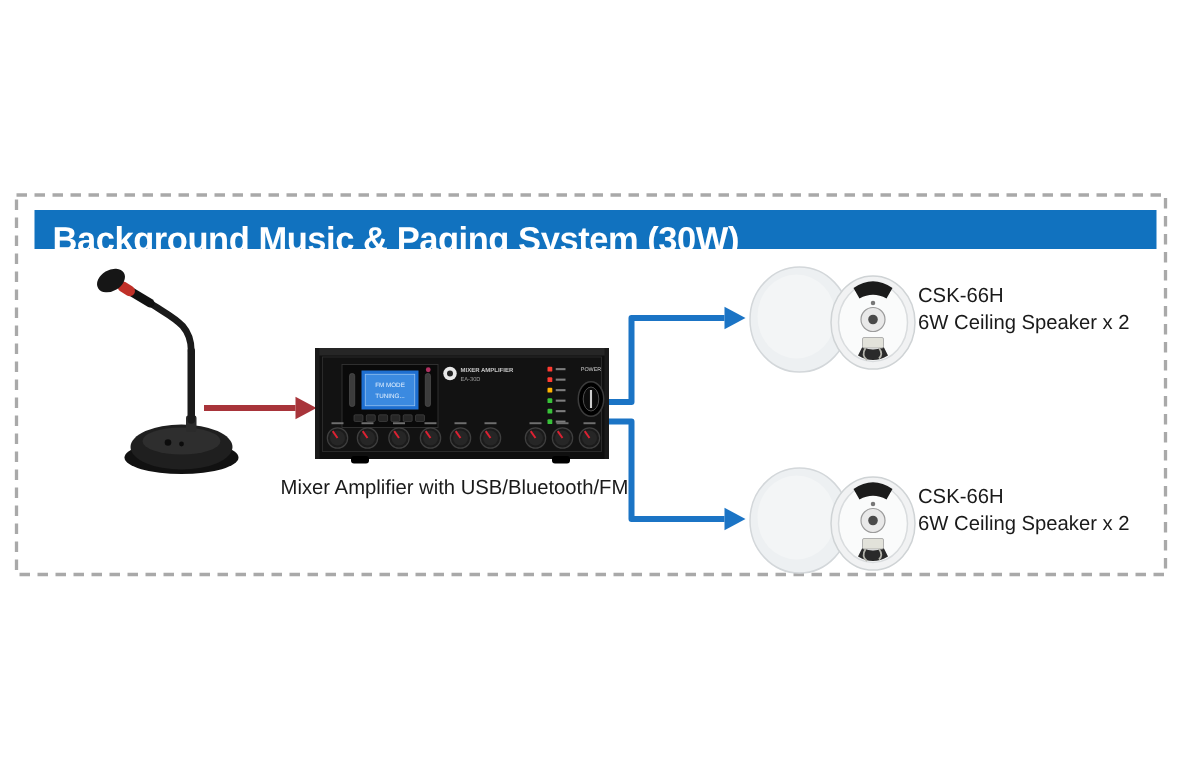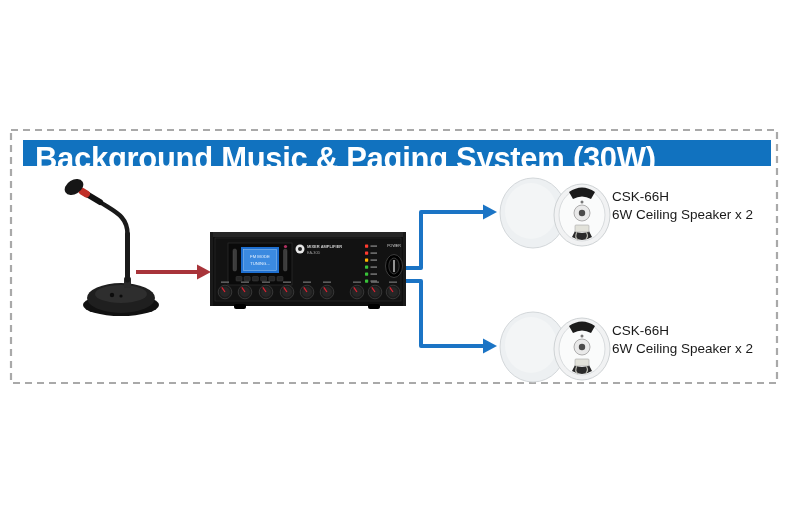--- a/index.html
+++ b/index.html
@@ -6,21 +6,21 @@
   #stage{
     position:relative;width:790px;height:511px;background:#ffffff;overflow:hidden;
     font-family:"Liberation Sans",sans-serif;color:var(--text-dark,#1a1a1a);
   }
   .abs{position:absolute;}
   #border-svg{left:0;top:0;}
   #title-banner{
     left:23px;top:140px;width:736px;height:26px;
     background:var(--title-bg,#1172bf);
     color:var(--title-text,#fff);
-    font-weight:bold;font-size:31px;line-height:38px;
+    font-weight:bold;font-size:23px;line-height:38px;
     padding-left:12px;letter-spacing:-0.3px;white-space:nowrap;
   }
   .caption{font-size:13.5px;line-height:18px;}
   #amp-caption{left:163px;top:316px;width:280px;text-align:center;}
   #amp-caption .hl{color:var(--highlight-red,#e8322a);}
   .spk-label{white-space:nowrap;}
   #spk-label-top{left:612px;top:188px;}
   #spk-label-bottom{left:612px;top:322px;}
   svg{display:block;}
 </style>
@@ -216,20 +216,21 @@
       <path d="M74,62 Q84,68 94,62 L91,56 Q84,60 77,56 Z" fill="#2a2a2a"></path>
       <circle cx="84" cy="38" r="8" fill="#e9e9e9" stroke="#9c9c9c" stroke-width="0.8"></circle>
       <circle cx="84" cy="38" r="3.2" fill="#4a4a4a"></circle>
       <circle cx="84" cy="27" r="1.5" fill="#777"></circle>
       <rect x="77" y="50" width="14" height="7" rx="1" fill="#e2e2da" stroke="#a9a9a9" stroke-width="0.6"></rect>
       <path d="M79,57 q-3,5 1,8 M88,57 q3,4 0,7" fill="none" stroke="#b5b5ad" stroke-width="1.2"></path>
     </g>
   </svg>
 
   <div id="amp-caption" class="abs caption">
+    <div>Mixer Amplifier with USB/Bluetooth/FM</div>
   </div>
 
   <div id="spk-label-top" class="abs caption spk-label">
     <div>CSK-66H</div>
     <div>6W Ceiling Speaker x 2</div>
   </div>
   <div id="spk-label-bottom" class="abs caption spk-label">
     <div>CSK-66H</div>
     <div>6W Ceiling Speaker x 2</div>
   </div>

